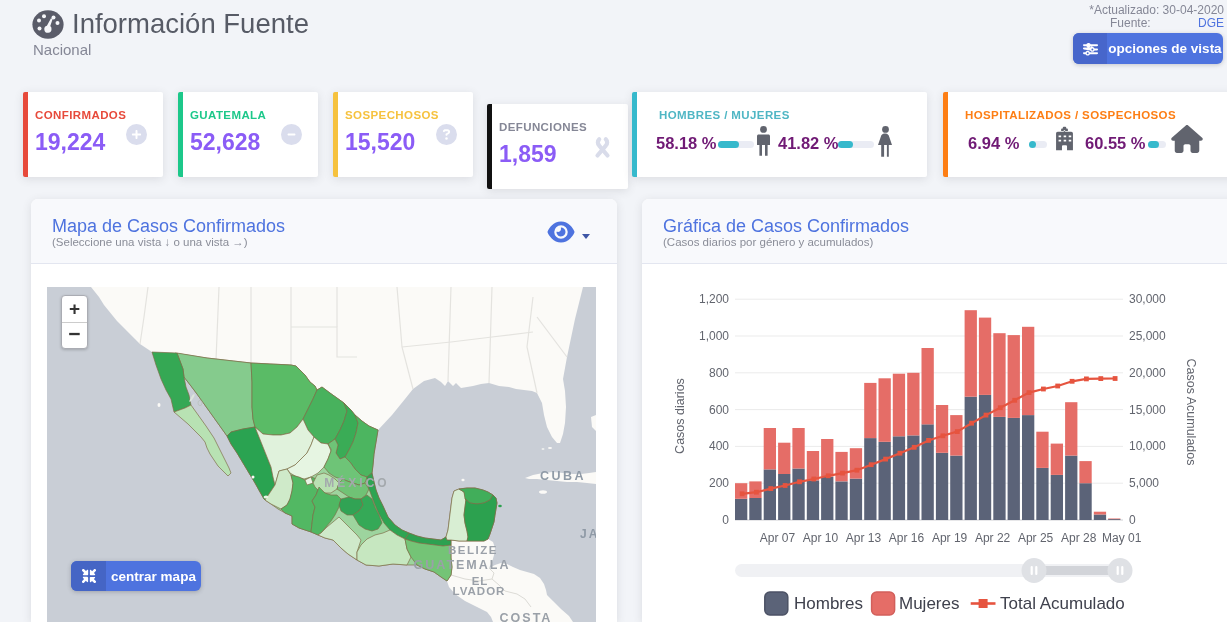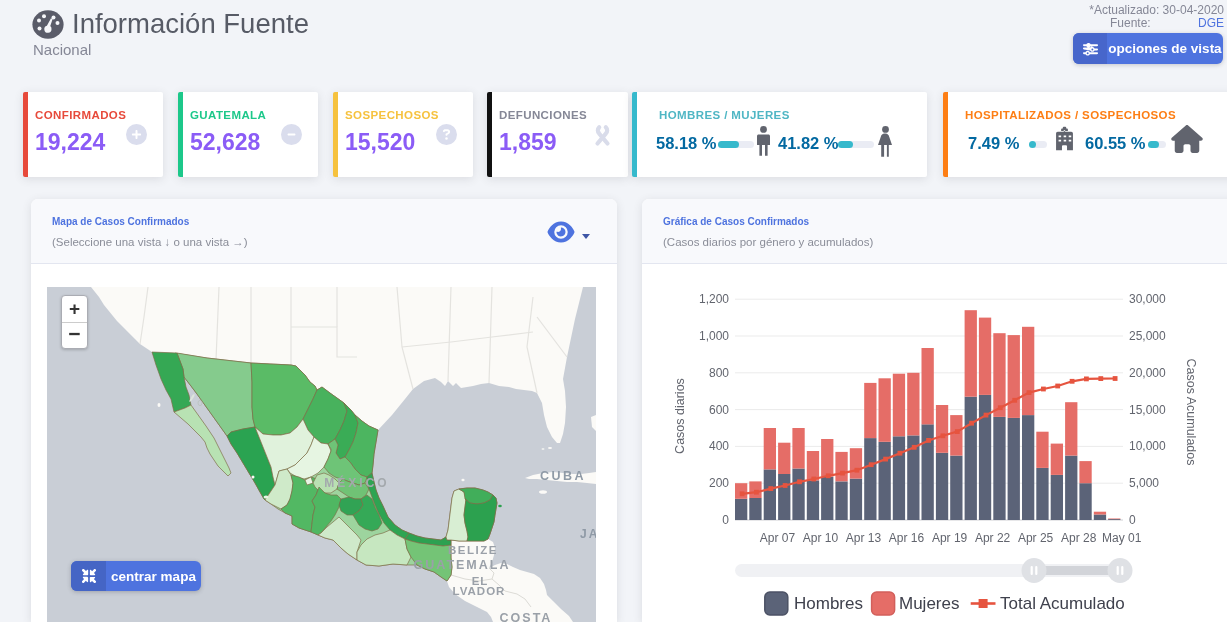--- a/index.html
+++ b/index.html
@@ -2,23 +2,23 @@
 <html><head><meta charset="utf-8"><style>
 *{margin:0;padding:0;box-sizing:border-box;}
 body{width:1227px;height:622px;overflow:hidden;background:#f2f4f8;font-family:"Liberation Sans",sans-serif;position:relative;}
 .card{position:absolute;background:#fff;border-radius:2px;box-shadow:0 2px 10px rgba(58,59,69,0.13);}
 .stat{height:85px;top:92px;}
 .stat .lbl{position:absolute;left:7px;top:17px;font-size:11.5px;font-weight:bold;letter-spacing:0.4px;}
 .stat .val{position:absolute;left:7px;top:37px;font-size:23px;font-weight:bold;color:#8b5cf6;}
 .bl{border-left:5px solid;}
 .pbar{position:absolute;height:7px;border-radius:3.5px;background:#eaecf4;top:144px;}
 .pfill{height:7px;border-radius:3.5px;background:#36b9cc;}
-.pct{position:absolute;top:137px;font-size:16.5px;font-weight:bold;color:#0369a1;}
+.pct{position:absolute;top:137px;font-size:16.5px;font-weight:bold;color:#701a75;}
 .hdr{position:absolute;left:0;top:0;right:0;height:65px;background:#f8f9fc;border-bottom:1px solid #e3e6f0;border-radius:7px 7px 0 0;}
-.hdr .t{position:absolute;left:21px;top:17px;font-size:10px;font-weight:bold;color:#4e73df;}
+.hdr .t{position:absolute;left:21px;top:17px;font-size:18px;font-weight:normal;color:#4e73df;}
 .hdr .s{position:absolute;left:21px;top:37px;font-size:11.5px;color:#8a8d98;}
 </style></head><body>
 <svg width="32" height="29" viewBox="0 0 32 29" style="position:absolute;left:32px;top:10px;">
     <ellipse cx="16" cy="14.5" rx="15.6" ry="14.3" fill="#5a5c69"></ellipse>
     <g fill="#f6f7fa">
       <circle cx="7" cy="10.5" r="2"></circle>
       <circle cx="12" cy="6.3" r="2"></circle>
       <circle cx="21.5" cy="7.5" r="2"></circle>
       <circle cx="25.5" cy="13" r="2"></circle>
       <circle cx="7.5" cy="18.5" r="2"></circle>
@@ -49,21 +49,21 @@
         <path fill="#dadded" d="M256 512A256 256 0 1 0 256 0a256 256 0 1 0 0 512zM184 232H328c13.3 0 24 10.7 24 24s-10.7 24-24 24H184c-13.3 0-24-10.7-24-24s10.7-24 24-24z"></path>
       </svg></div>
 </div>
 <div class="card stat bl" style="left:333px;width:140px;border-left-color:#f6c23e;">
 <div class="lbl" style="color:#f6c23e;">SOSPECHOSOS</div>
 <div class="val">15,520</div>
 <div style="position:absolute;left:98px;top:32px;"><svg width="21" height="21" viewBox="0 0 512 512">
         <path fill="#dadded" d="M256 512A256 256 0 1 0 256 0a256 256 0 1 0 0 512zM169.8 165.3c7.9-22.3 29.1-37.3 52.8-37.3h58.3c34.9 0 63.1 28.3 63.1 63.1 0 22.6-12.1 43.5-31.7 54.8L280 264.4c-.2 13-10.9 23.6-24 23.6-13.3 0-24-10.7-24-24v-13.5c0-8.6 4.6-16.5 12.1-20.8l44.3-25.4c4.7-2.7 7.6-7.7 7.6-13.1 0-8.4-6.8-15.1-15.1-15.1h-58.3c-3.4 0-6.4 2.1-7.5 5.3l-.4 1.2c-4.4 12.5-18.2 19-30.6 14.6s-19-18.2-14.6-30.6l.4-1.2zM224 352a32 32 0 1 1 64 0 32 32 0 1 1 -64 0z"></path>
       </svg></div>
 </div>
-<div class="card stat bl" style="left:487px;width:141px;border-left-color:#111111;">
+<div class="card stat bl" style="left:487px;width:141px;border-left-color:#111111;margin-top:12px;">
 <div class="lbl" style="color:#858796;">DEFUNCIONES</div>
 <div class="val">1,859</div>
 <div style="position:absolute;left:99px;top:32px;"><svg width="23" height="23" viewBox="0 0 23 23">
         <g stroke="#d9dcea" stroke-width="4.2" fill="none" stroke-linecap="round">
           <path d="M8.2,3.2 C6.4,5 6.4,7.8 8.2,9.6 L16.5,19.5"></path>
           <path d="M14.8,3.2 C16.6,5 16.6,7.8 14.8,9.6 L6.5,19.5"></path>
         </g>
       </svg></div>
 </div>
 <div class="card stat bl" style="left:632px;width:295px;border-left-color:#36b9cc;">
@@ -84,21 +84,21 @@
     </div>
 <div style="position:absolute;left:240px;top:34px;"><svg width="17" height="31" viewBox="0 0 17 31">
         <g fill="#61646e">
           <circle cx="8.5" cy="3.4" r="3.4"></circle>
           <path d="M8.5 7.6c2 0 3.1 1.3 3.7 3.1L15 19h-3.2v11.8H9.9V19H7.1v11.8H4.2V19H1l2.8-8.3c.6-1.8 1.7-3.1 3.7-3.1z"></path>
         </g>
       </svg></div>
 </div>
 <div class="card stat bl" style="left:943px;width:295px;border-left-color:#fd7e14;">
 <div class="lbl" style="color:#fd7e14;left:17px;">HOSPITALIZADOS / SOSPECHOSOS</div>
-<div class="pct" style="left:20px;top:42px;">7.49 %</div>
+<div class="pct" style="left:20px;top:42px;">6.94 %</div>
 <div class="pbar" style="left:81px;width:18px;top:49px;">
       <div class="pfill" style="width:39%;"></div>
     </div>
 <div style="position:absolute;left:103px;top:33px;"><svg width="27" height="27" viewBox="0 0 448 512">
         <path fill="#61646e" d="M192 48c0-8.8 7.2-16 16-16h32c8.8 0 16 7.2 16 16v16h16c8.8 0 16 7.2 16 16v32H160V80c0-8.8 7.2-16 16-16h16V48zm32 48h-8v10h-10v12h10v10h12v-10h10v-12h-10V96h-4zM64 160c0-17.7 14.3-32 32-32h256c17.7 0 32 14.3 32 32v320H272v-72c0-13.3-10.7-24-24-24h-48c-13.3 0-24 10.7-24 24v72H64V160zm48 40v32h48v-32h-48zm96 0v32h48v-32h-48zm96 0v32h48v-32h-48zm-192 80v32h48v-32h-48zm96 0v32h48v-32h-48zm96 0v32h48v-32h-48z"></path>
       </svg></div>
 <div class="pct" style="left:137px;top:42px;">60.55 %</div>
 <div class="pbar" style="left:200px;width:18px;top:49px;">
       <div class="pfill" style="width:61%;"></div>
     </div>

